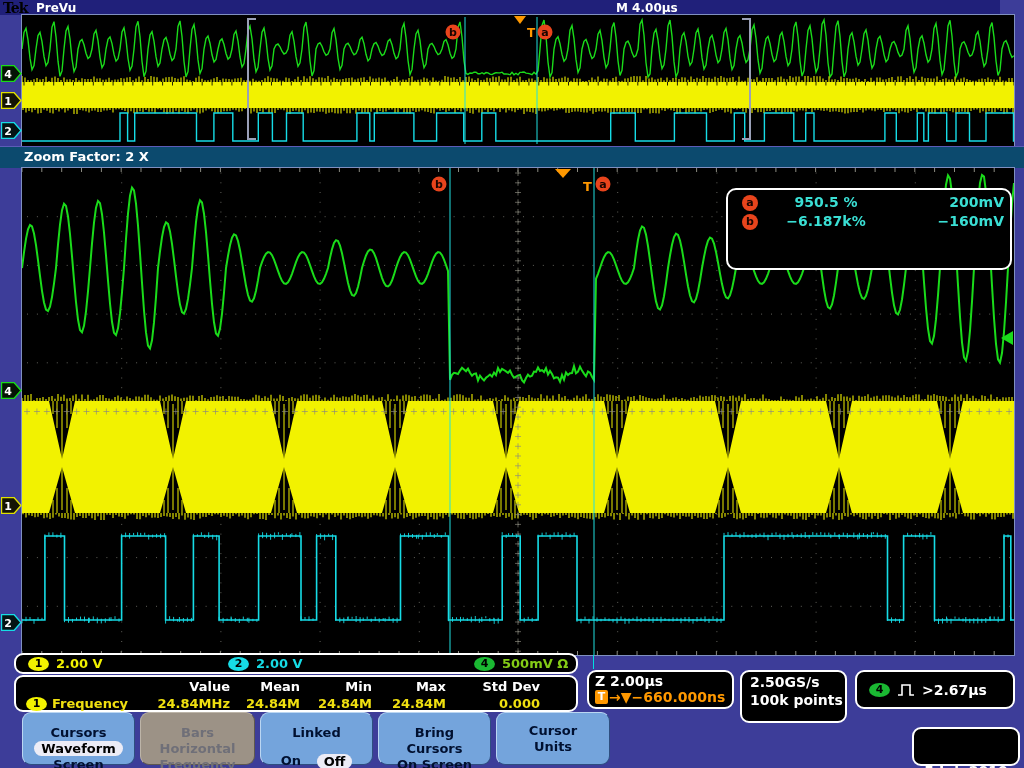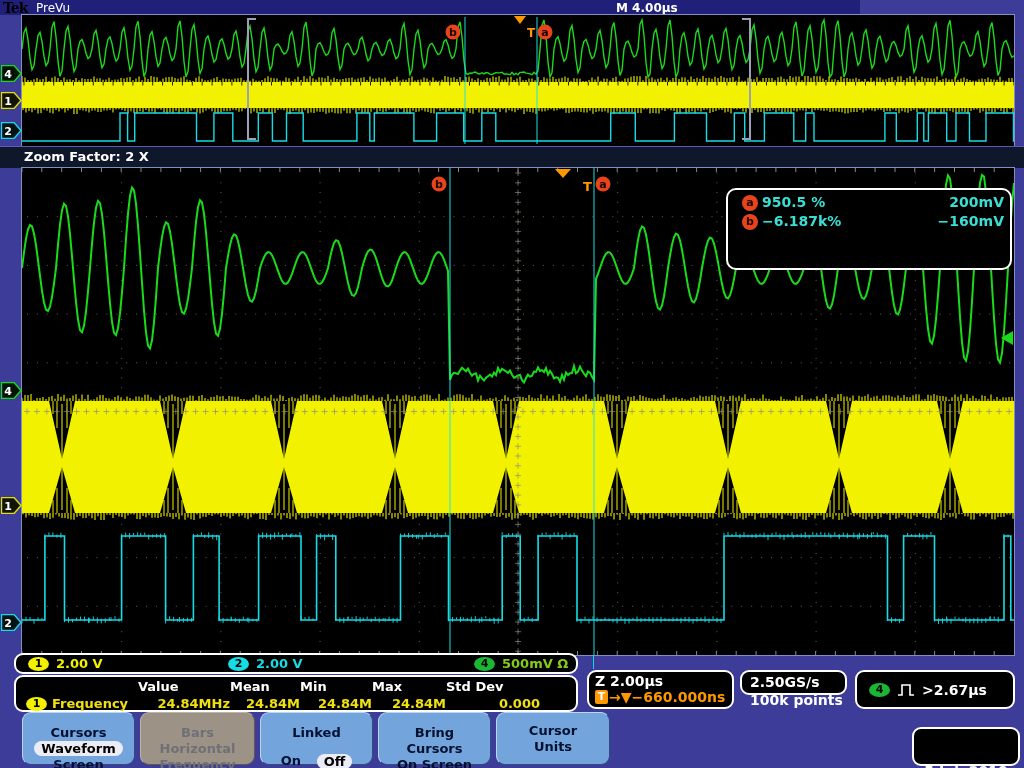--- a/index.html
+++ b/index.html
@@ -1,60 +1,60 @@
 <!DOCTYPE html>
 <html><head>
 <meta charset="utf-8">
 <style>
   html,body{margin:0;padding:0}
   body{width:1024px;height:768px;background:#3D3D99;position:relative;overflow:hidden;
        font-family:"DejaVu Sans",sans-serif;-webkit-font-smoothing:none}
   
-  .topbar{position:absolute;left:0;top:0;width:860px;height:15px;background:#20207A;color:#fff}
+  .topbar{position:absolute;left:0;top:0;width:1000px;height:15px;background:#20207A;color:#fff}
   .tek-logo{position:absolute;left:3px;top:0;font-family:"DejaVu Serif",serif;font-weight:bold;
             font-size:14px;color:#000;letter-spacing:-1px}
-  .status{position:absolute;left:36px;top:1px;font-size:12px;font-weight:normal}
+  .status{position:absolute;left:36px;top:1px;font-size:12px;font-weight:bold}
   .timebase{position:absolute;left:616px;top:1px;font-size:12px;font-weight:bold}
   
   .win{position:absolute;background:#000;border:1px solid #8090c0;box-sizing:border-box}
   .overview{left:21px;top:14px;width:994px;height:133px}
   .mainwin{left:21px;top:167px;width:994px;height:489px}
-  .zoombar{position:absolute;left:0;top:146px;width:1024px;height:21px;background:#0f172a;
+  .zoombar{position:absolute;left:0;top:146px;width:1024px;height:21px;background:#0c4a6e;
            border-top:1px solid #5c5cb8}
   .zoombar span{position:absolute;left:24px;top:2px;color:#fff;font-size:13px;font-weight:bold}
   
   .chmark{position:absolute;left:1px;width:21px;height:17px}
   
   .curext{position:absolute;width:1px;background:#00E0E0;z-index:1}
   
   .robox{position:absolute;background:#000;border:2px solid #fff;border-radius:9px;
          box-sizing:border-box;color:#fff;font-weight:bold;z-index:2}
   .chbar{left:14px;top:653px;width:564px;height:21px;border-radius:9px}
   .chitem{position:absolute;top:1px;display:flex;align-items:center;gap:7px;font-size:13px}
   .oval{display:inline-block;width:21px;height:14px;border-radius:50%;color:#000;font-size:11px;
         font-weight:bold;text-align:center;line-height:14px}
   .measures{left:14px;top:675px;width:564px;height:37px;border-radius:9px;padding:1px 0 0 4px}
   .mrow{display:grid;grid-template-columns:118px 92px 70px 72px 74px 94px;height:17px;
         align-items:center;font-size:13px}
-  .mrow .h{color:#fff;text-align:left}
+  .mrow .h{color:#fff;text-align:right}
   .mrow .v{color:#F0E010;text-align:right}
   .mlabel{display:flex;align-items:center;gap:5px;color:#F0E010;padding-left:6px}
   .zbox{left:587px;top:670px;width:147px;height:39px;padding:1px 0 0 6px}
   .zline1{font-size:14px;color:#fff}
   .zline2{font-size:14px;color:#FF9800;display:flex;align-items:center}
   .tchip{display:inline-block;width:13px;height:14px;background:#FF9800;color:#fff;font-size:11px;
          text-align:center;line-height:14px;border-radius:2px;margin-right:1px}
-  .acqbox{left:740px;top:670px;width:107px;height:25px;padding:1px 0 0 8px;font-size:14px;line-height:18px}
+  .acqbox{left:740px;top:670px;width:107px;height:53px;padding:1px 0 0 8px;font-size:14px;line-height:18px}
   .trigbox{left:855px;top:670px;width:160px;height:39px;display:flex;align-items:center;gap:7px;
            padding-left:12px;font-size:14px}
   .cursor-box{position:absolute;left:704px;top:20px;width:286px;height:82px;background:#000;
               border:2px solid #fff;border-radius:10px;box-sizing:border-box;padding-top:2px}
   .crow{display:grid;grid-template-columns:34px 128px 114px;height:19px;align-items:center;
         color:#3ADFD4;font-size:14px;font-weight:bold}
-  .crow .c1{text-align:left}
+  .crow .c1{text-align:center}
   .crow .c2{text-align:right}
   .abmark{display:inline-block;width:16px;height:16px;border-radius:50%;background:#E8441C;
           color:#1a0500;font-size:11px;font-weight:bold;text-align:center;line-height:16px;margin-left:14px}
   
   .mbtn{position:absolute;top:712px;height:53px;background:#74A4DC;border-radius:9px;
         border:1px solid #BBD6F2;border-bottom-color:#2E4E80;border-right-color:#2E4E80;
         color:#001030;font-size:13px;font-weight:bold;text-align:center;box-sizing:border-box;
         padding-top:12px;line-height:16px}
   .mbtn.disabled{background:#9C9286;color:#6F6F78;border-color:#BCB4A8;border-bottom-color:#5E584E;
         border-right-color:#5E584E}

